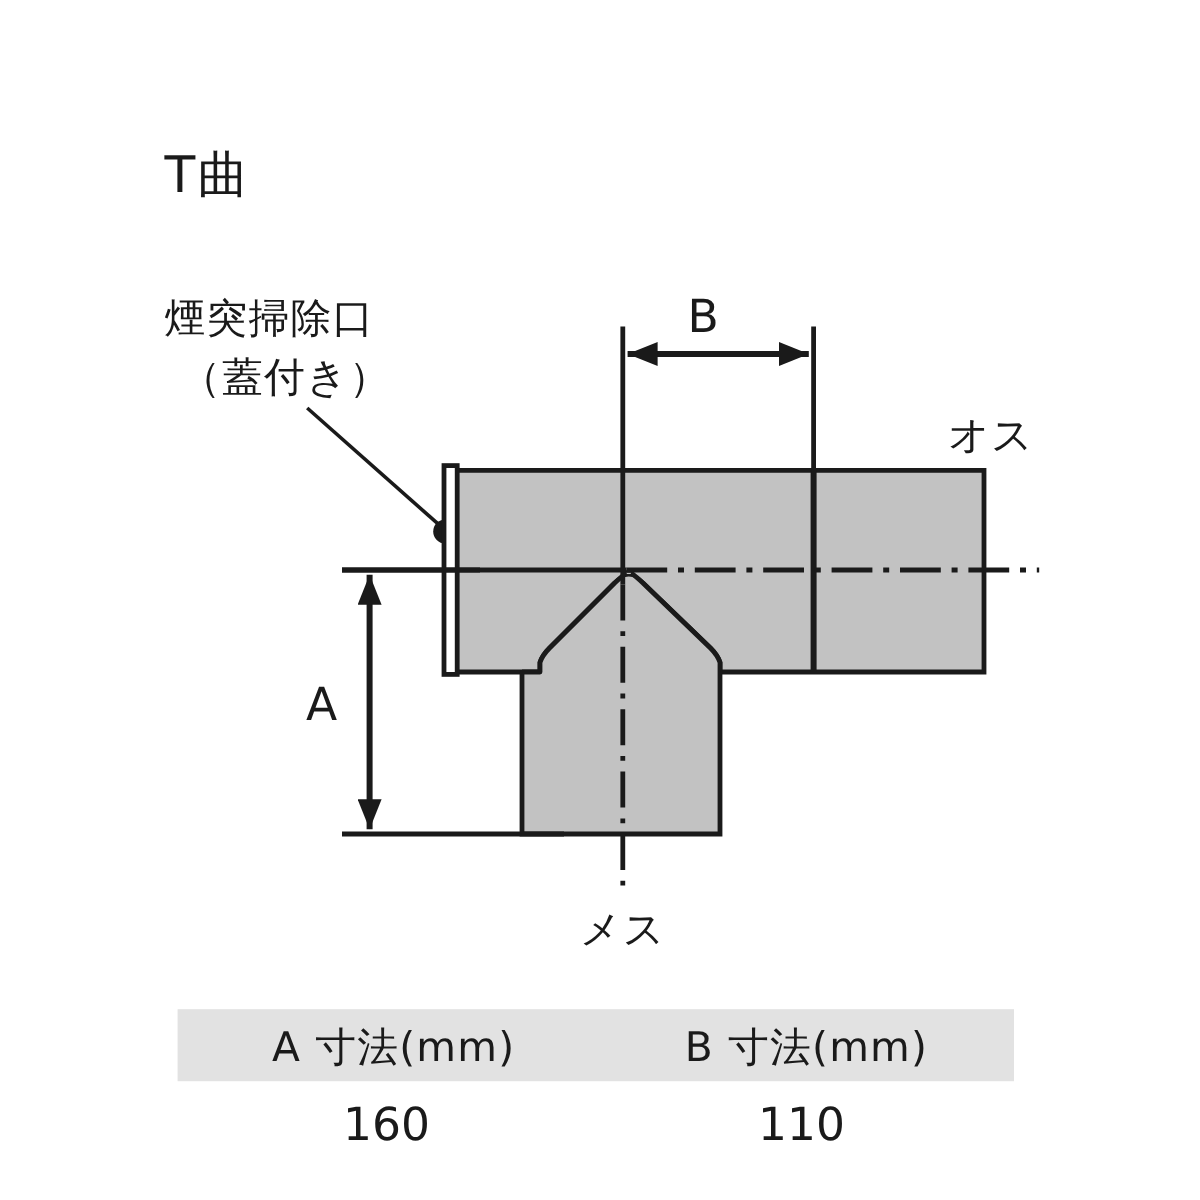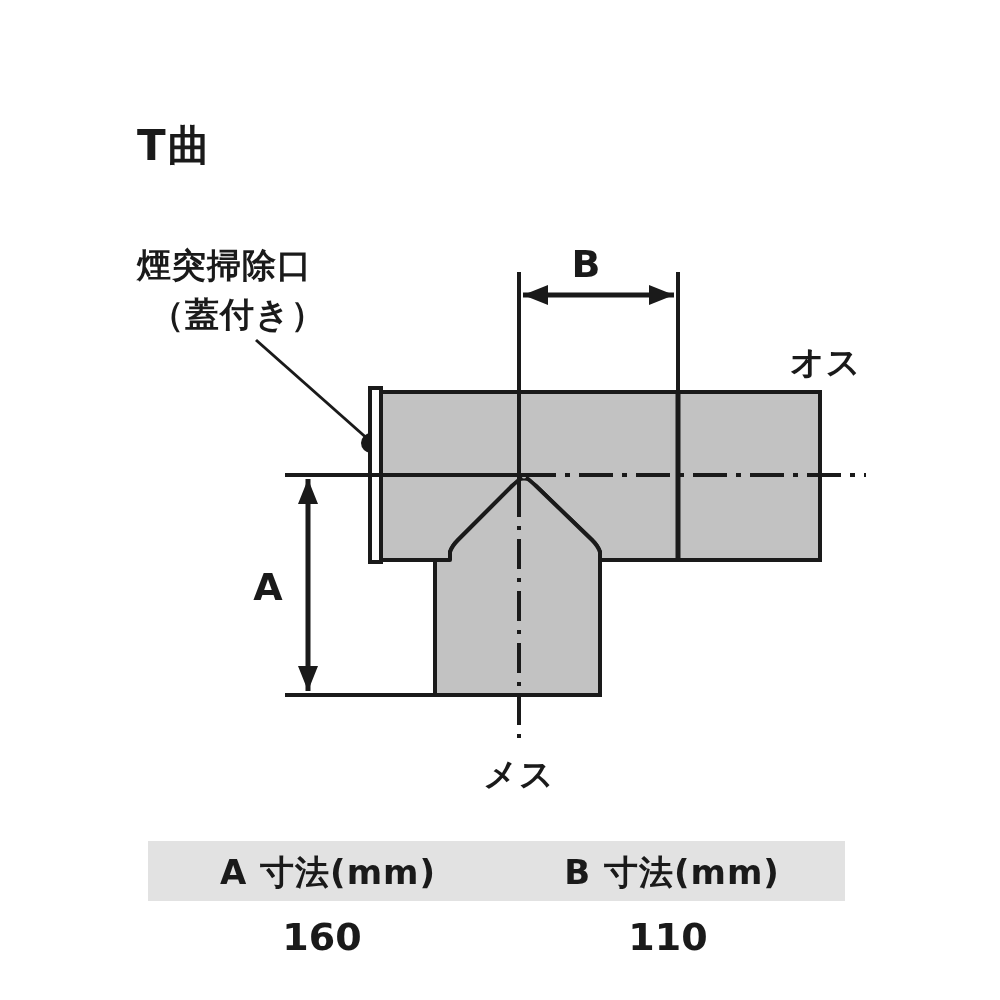--- a/index.html
+++ b/index.html
@@ -3,21 +3,21 @@
 <meta charset="utf-8">
 <style>
   html,body{margin:0;padding:0;}
   body{
     width:1000px;height:1000px;
     background:#ffffff;
     font-family:"DejaVu Sans","Liberation Sans",sans-serif;
     overflow:hidden;
     position:relative;
   }
-  #root{position:absolute;inset:0;font-weight:bold;}
+  #root{position:absolute;inset:0;}
   svg.diagram{position:absolute;left:0;top:0;width:1000px;height:1000px;display:block;}
   .txt{font-family:"DejaVu Sans","Liberation Sans",sans-serif;fill:#1a1a1a;}
   .title-txt{font-size:42px;letter-spacing:2px;}
   .callout-txt{font-size:34px;letter-spacing:1px;}
   .dim-letter{font-size:38px;}
   .endlabel{font-size:34px;letter-spacing:1px;}
   .tbl-head{font-size:34px;letter-spacing:1px;}
   .tbl-val{font-size:38px;}
 </style>
 </head>

